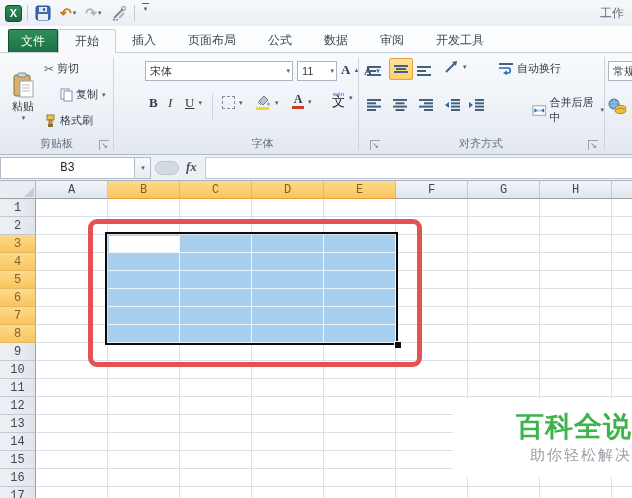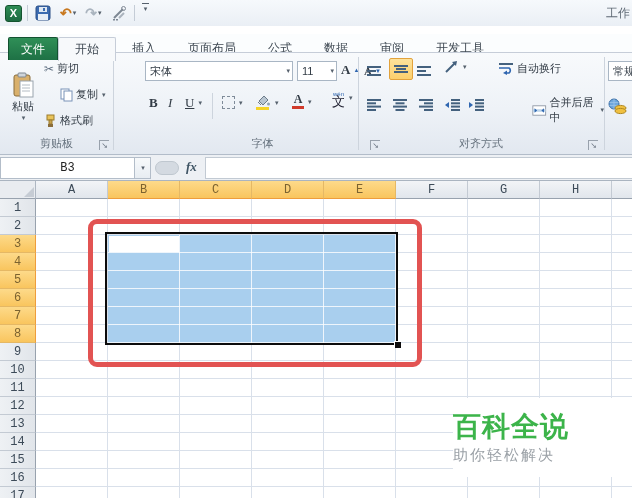--- a/index.html
+++ b/index.html
@@ -11,24 +11,24 @@
   .qat{position:absolute;left:0;top:0;width:632px;height:26px;background:linear-gradient(#f6f9fc,#eaeff5);display:flex;align-items:center;gap:5px;padding-left:5px;}
   .xl-logo{width:17px;height:17px;background:linear-gradient(#2e8c55,#1d6b41);border:1px solid #14532f;border-radius:3px;color:#fff;font-weight:bold;font-size:11px;display:flex;align-items:center;justify-content:center;}
   .vsep{width:1px;height:16px;background:#c4ccd6;}
   .qbtn{display:inline-flex;align-items:center;height:20px;padding:0 2px;border-radius:2px;}
   .qbtn b{font-weight:bold;font-size:14px;line-height:14px;}
   .undo b{color:#c8781f;}
   .redo b{color:#aab4bf;}
   .car{font-style:normal;font-size:7px;color:#55606c;margin-left:1px;}
   .qat-more{display:inline-flex;flex-direction:column;align-items:center;line-height:5px;}
   .qat-more .bar{width:7px;height:1px;background:#55606c;margin-bottom:2px;}
-  .win-title{position:absolute;right:2px;top:5px;font-size:12px;color:#5f6a75;}
-
-  
-  .tabbar{position:absolute;left:0;top:26px;width:632px;height:26px;background:#fbfdfe;display:flex;align-items:flex-end;margin-top:8px;}
+  .win-title{position:absolute;right:8px;top:5px;font-size:12px;color:#5f6a75;}
+
+  
+  .tabbar{position:absolute;left:0;top:26px;width:632px;height:26px;background:#fbfdfe;display:flex;align-items:flex-end;}
   .file-tab{width:50px;height:23px;margin-left:8px;background:linear-gradient(#2f8f57,#1e7145);border:1px solid #135231;border-bottom:none;color:#fff;font-size:12px;display:flex;align-items:center;justify-content:center;border-radius:2px 2px 0 0;position:relative;z-index:3;}
   .tab{height:23px;padding:0 16px;display:flex;align-items:center;font-size:12px;color:#3e4852;position:relative;}
   .tab.active{background:#f7f9fb;border:1px solid #c6cdd8;border-bottom:none;border-radius:2px 2px 0 0;z-index:3;height:24px;margin-bottom:-1px;}
 
   
   .ribbon{position:absolute;left:0;top:52px;width:632px;height:103px;background:linear-gradient(#f8fafc,#eef2f7 55%,#e2e8f0);border-top:1px solid #c6cdd8;border-bottom:1px solid #b2bcc9;overflow:hidden;}
   .group{position:absolute;top:0;height:101px;}
   .gsep{position:absolute;top:4px;height:93px;width:1px;background:#cdd4dd;}
   .glabel{position:absolute;bottom:3px;left:0;width:100%;text-align:center;font-size:11px;color:#64707c;}
   .launcher{position:absolute;bottom:4px;width:10px;height:10px;border-top:1px solid #98a1ac;border-left:1px solid #98a1ac;font-size:8px;line-height:9px;color:#6c7683;text-align:center;}
@@ -71,21 +71,21 @@
   .sel-fill{position:absolute;left:108px;top:54px;width:288px;height:108px;background:#a9cfee;
     background-image:
       repeating-linear-gradient(to right, transparent 0 71px, rgba(255,255,255,.8) 71px 72px),
       repeating-linear-gradient(to bottom, transparent 0 17px, rgba(255,255,255,.8) 17px 18px);z-index:2;}
   .sel-active{position:absolute;left:109px;top:55px;width:70px;height:16px;background:#fff;z-index:3;}
   .sel-border{position:absolute;left:105px;top:51px;width:293px;height:113px;border:2px solid #0c0c0c;z-index:4;}
   .sel-handle{position:absolute;left:394px;top:160px;width:7px;height:7px;background:#0c0c0c;border-left:1px solid #fff;border-top:1px solid #fff;z-index:5;}
 
   
   .red-rect{position:absolute;left:88px;top:219px;width:334px;height:148px;border:5px solid #e25352;border-radius:9px;z-index:8;}
-  .watermark{position:absolute;left:453px;top:398px;width:179px;height:79px;background:#fff;z-index:7;display:flex;flex-direction:column;align-items:flex-start;justify-content:center;}
+  .watermark{position:absolute;left:453px;top:398px;width:179px;height:79px;background:#fff;z-index:7;display:flex;flex-direction:column;align-items:flex-end;justify-content:center;}
   .wm-title{font-size:28px;font-weight:bold;color:#3cb44a;letter-spacing:1px;line-height:32px;}
   .wm-sub{font-size:15px;color:#9aa0a6;letter-spacing:2px;margin-top:3px;}
   svg{display:block;}
 </style>
 </head>
 <body>
 
 <div id="app">
 
   <div class="qat">

